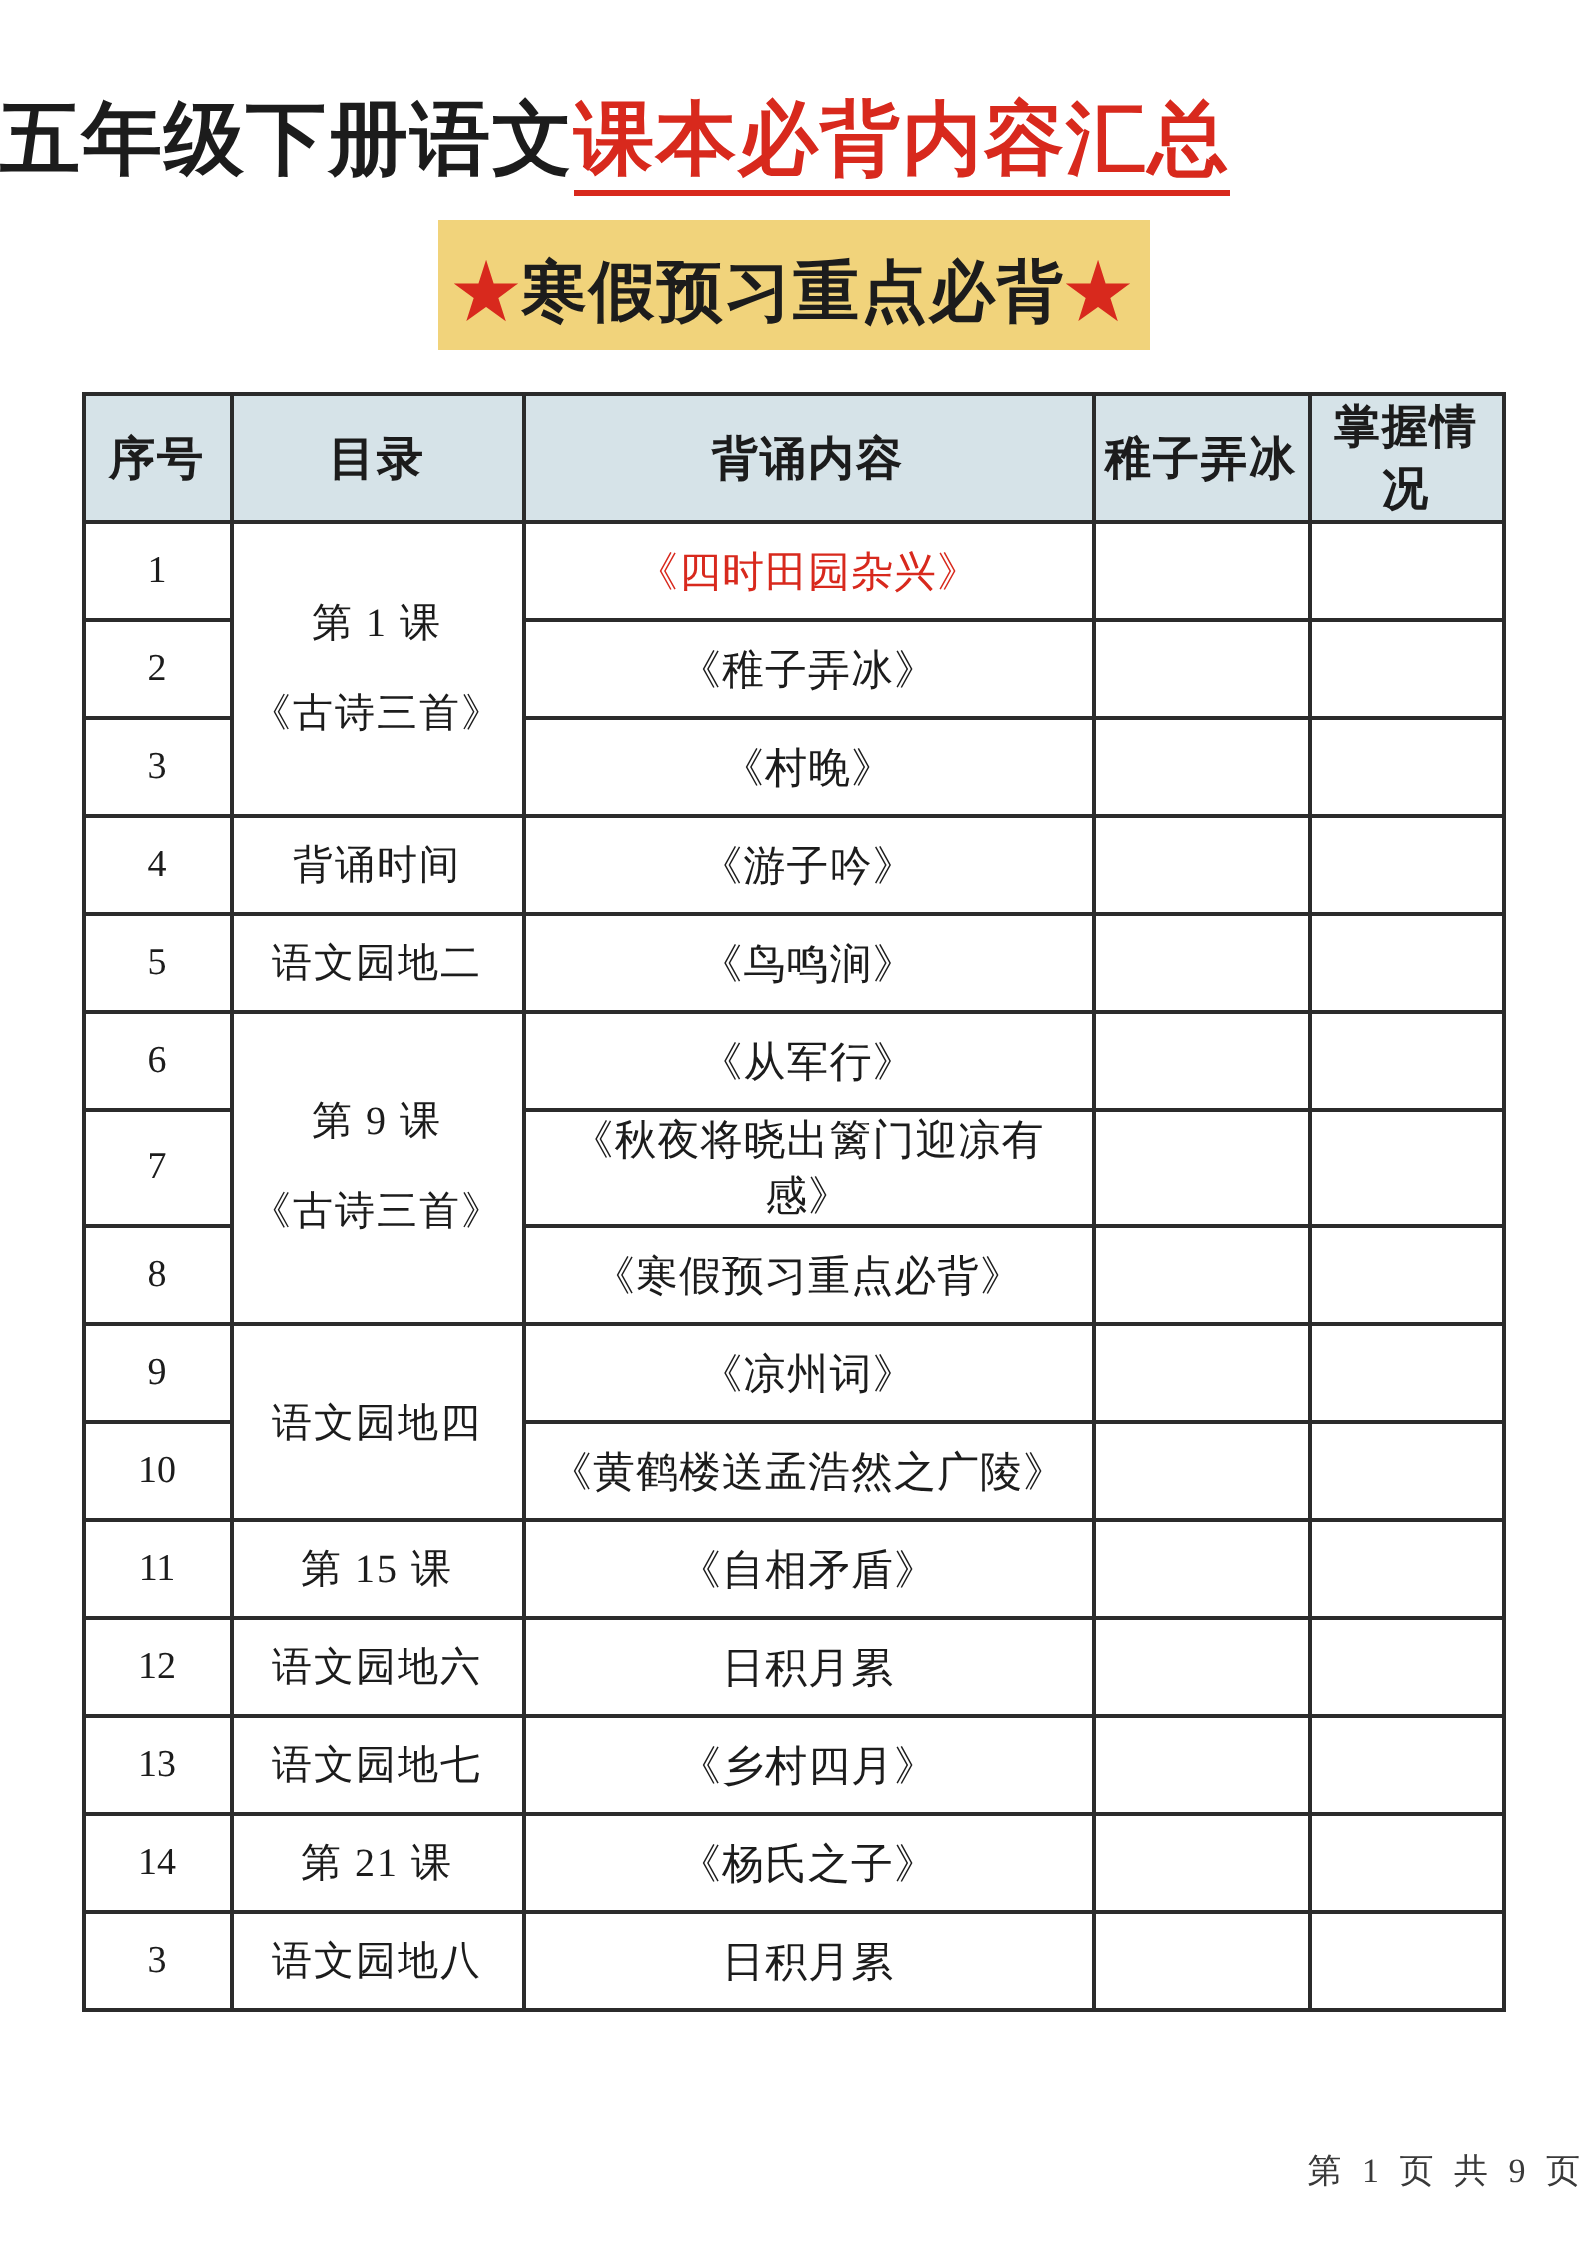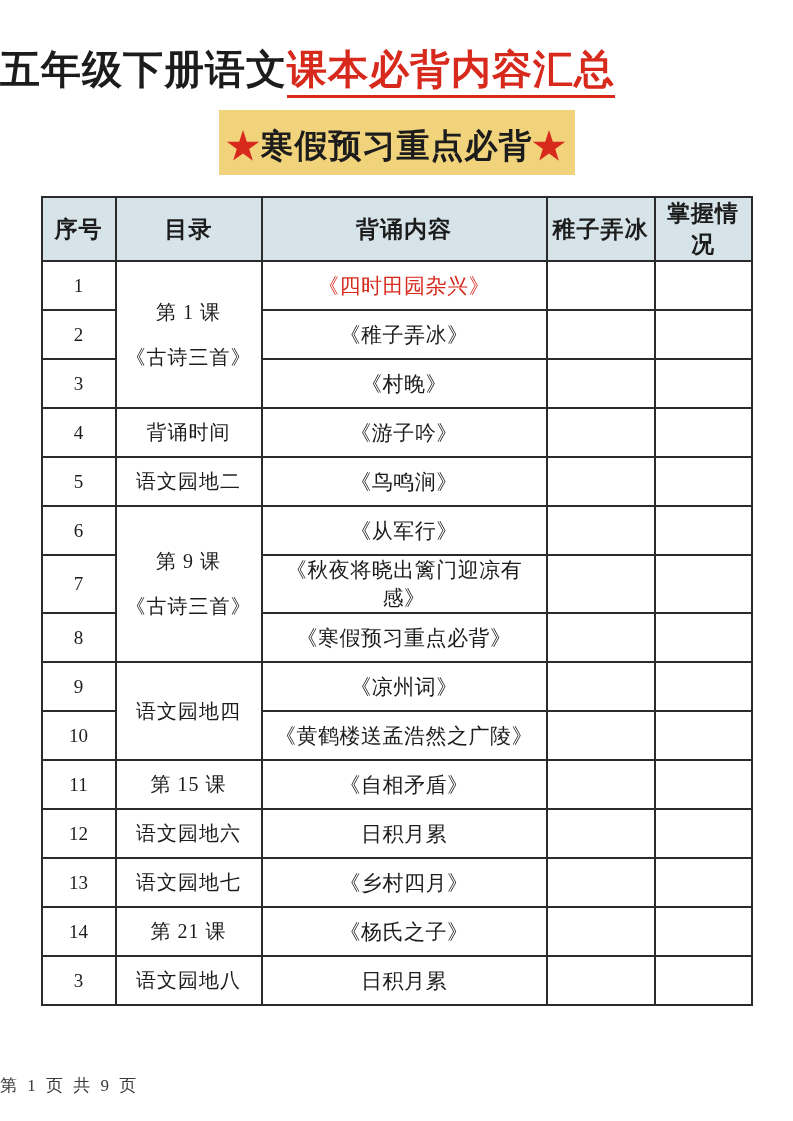--- a/index.html
+++ b/index.html
@@ -79,21 +79,21 @@
   }
   td.content {
     font-size: 21px;
     letter-spacing: 0.5px;
     margin-left: 48px;
   }
   td.content.red {
     color: #d8291d;
   }
   .footer {
-    text-align: left;
+    text-align: right;
     margin-top: 68px;
     font-size: 17px;
     letter-spacing: 3px;
     color: #3a3a3a;
   }
 </style>
 </head>
 <body>
 
 <div class="title">

